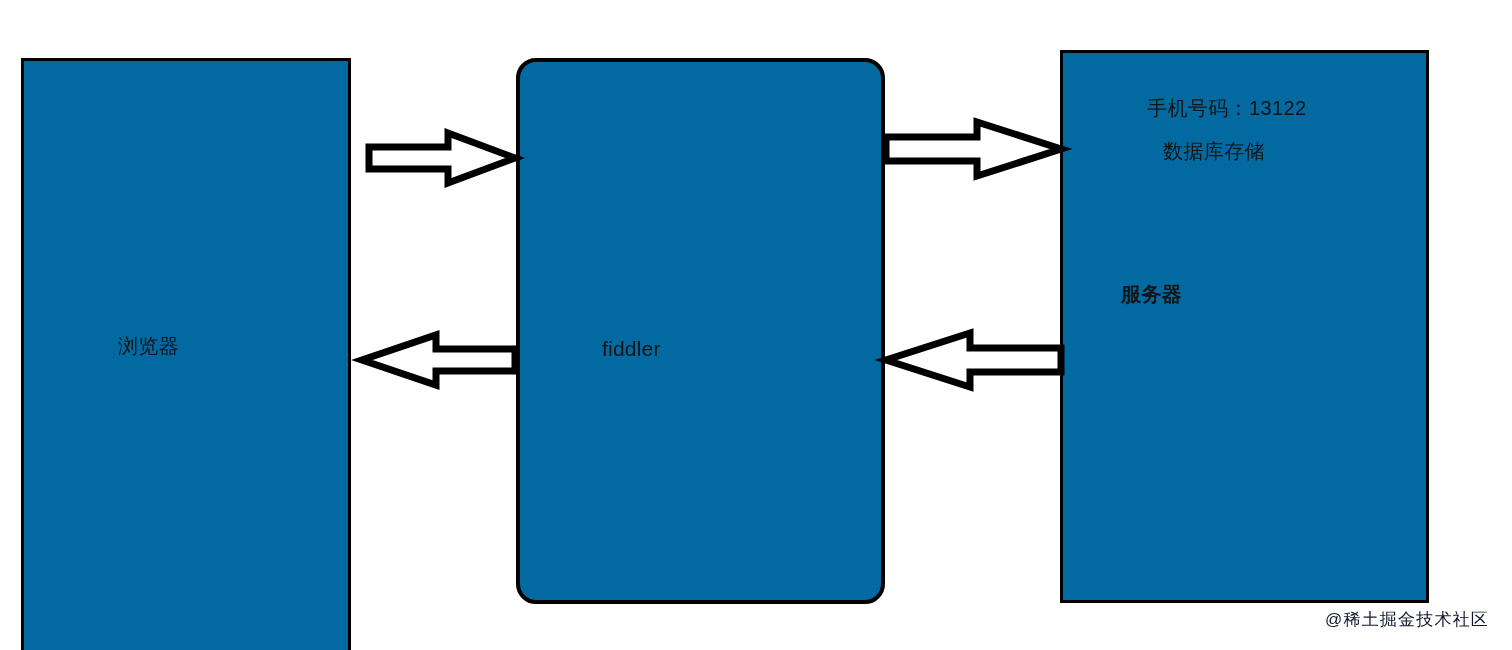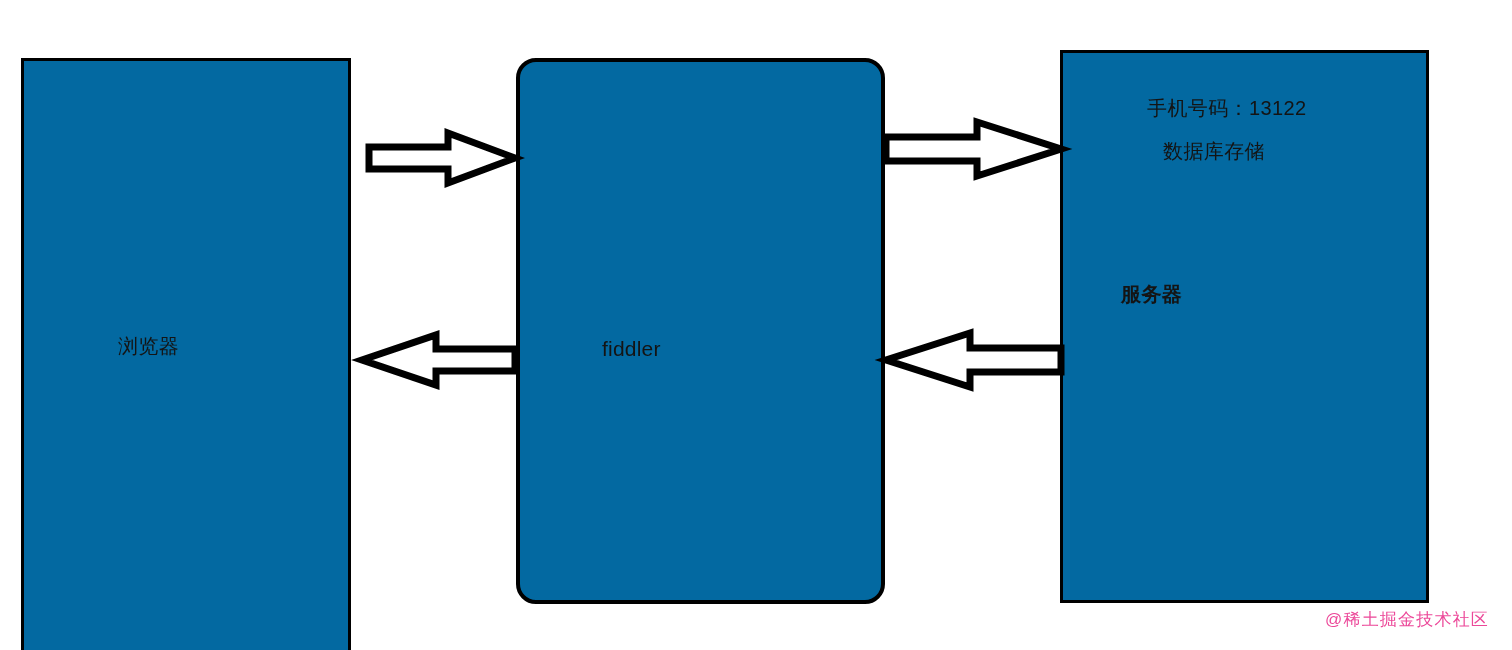--- a/index.html
+++ b/index.html
@@ -117,21 +117,21 @@
     left: 882px;
     top: 330px;
   }
 
   
   #watermark {
     position: absolute;
     left: 1325px;
     top: 608px;
     font-size: 17px;
-    color: #ec4899;
+    color: #0f172a;
     letter-spacing: 1.2px;
     white-space: nowrap;
   }
 </style>
 </head>
 <body>
 
 <div class="canvas">
 
   <div class="box" id="browser-box">

